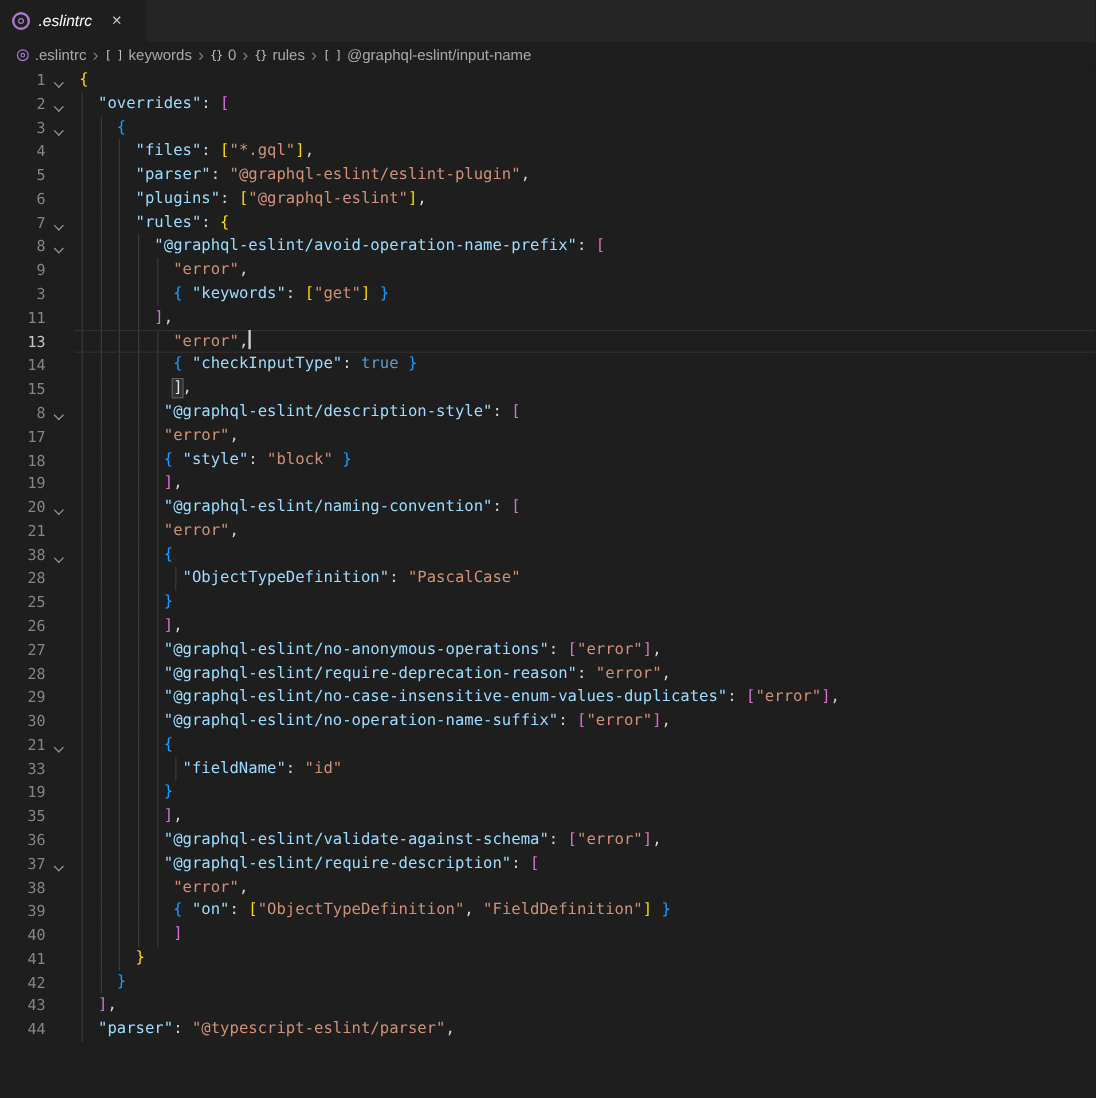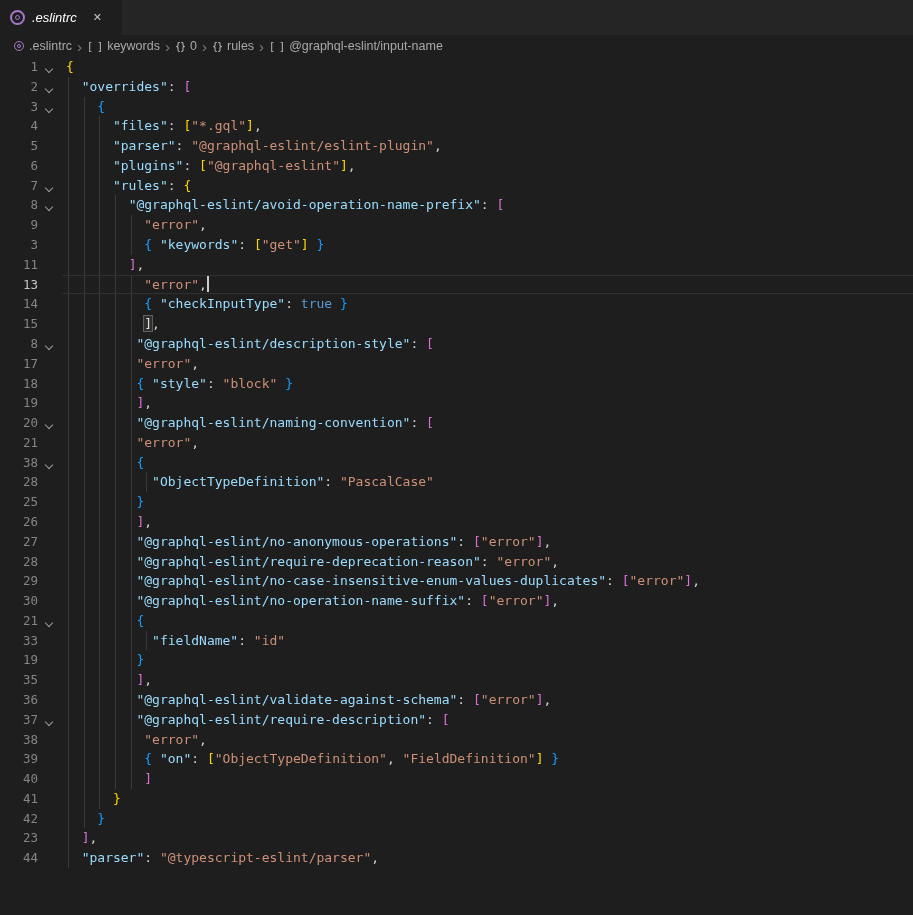--- a/index.html
+++ b/index.html
@@ -444,21 +444,21 @@
     </div>
     <div class="line">
       <div class="guide" style="left: 68px;"></div>
       <div class="guide" style="left: 83.652px;"></div>
       <div class="ln">42</div>
       <div class="fold"></div>
       <div class="code">    <span class="tok-b3">}</span></div>
     </div>
     <div class="line">
       <div class="guide" style="left: 68px;"></div>
-      <div class="ln">23</div>
+      <div class="ln">43</div>
       <div class="fold"></div>
       <div class="code">  <span class="tok-b2">]</span><span class="tok-p">,</span></div>
     </div>
     <div class="line">
       <div class="guide" style="left: 68px;"></div>
       <div class="ln">44</div>
       <div class="fold"></div>
       <div class="code">  <span class="tok-k">"parser"</span><span class="tok-p">: </span><span class="tok-s">"@typescript-eslint/parser"</span><span class="tok-p">,</span></div>
     </div>
   </div>

